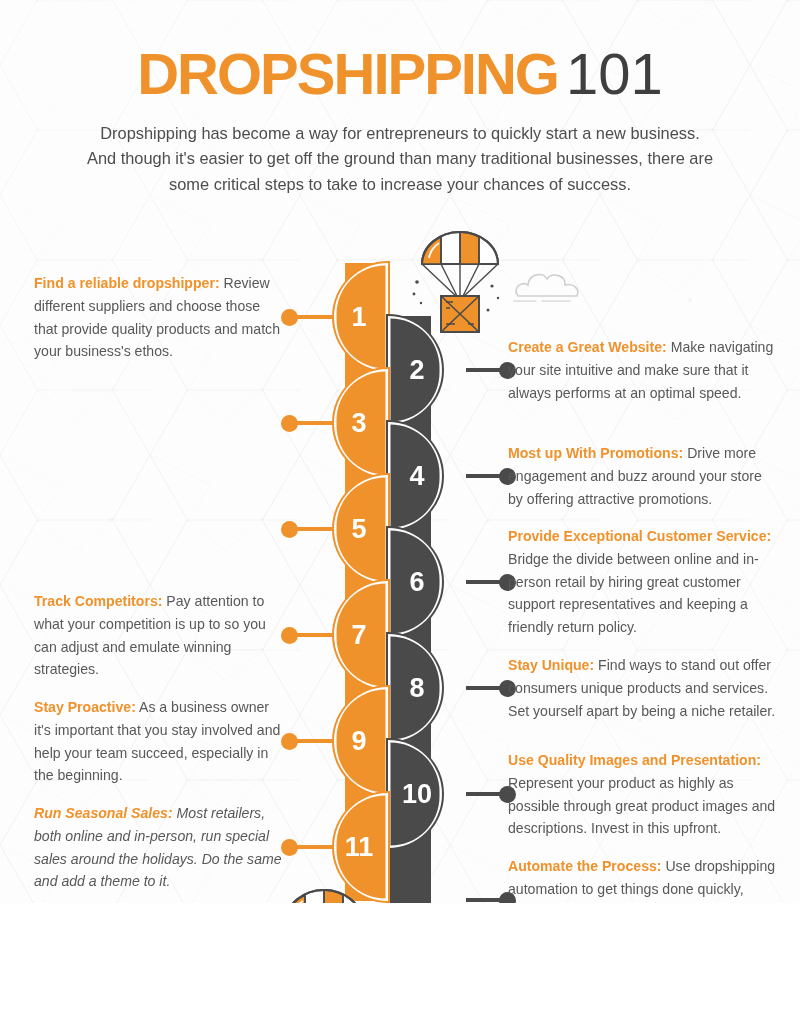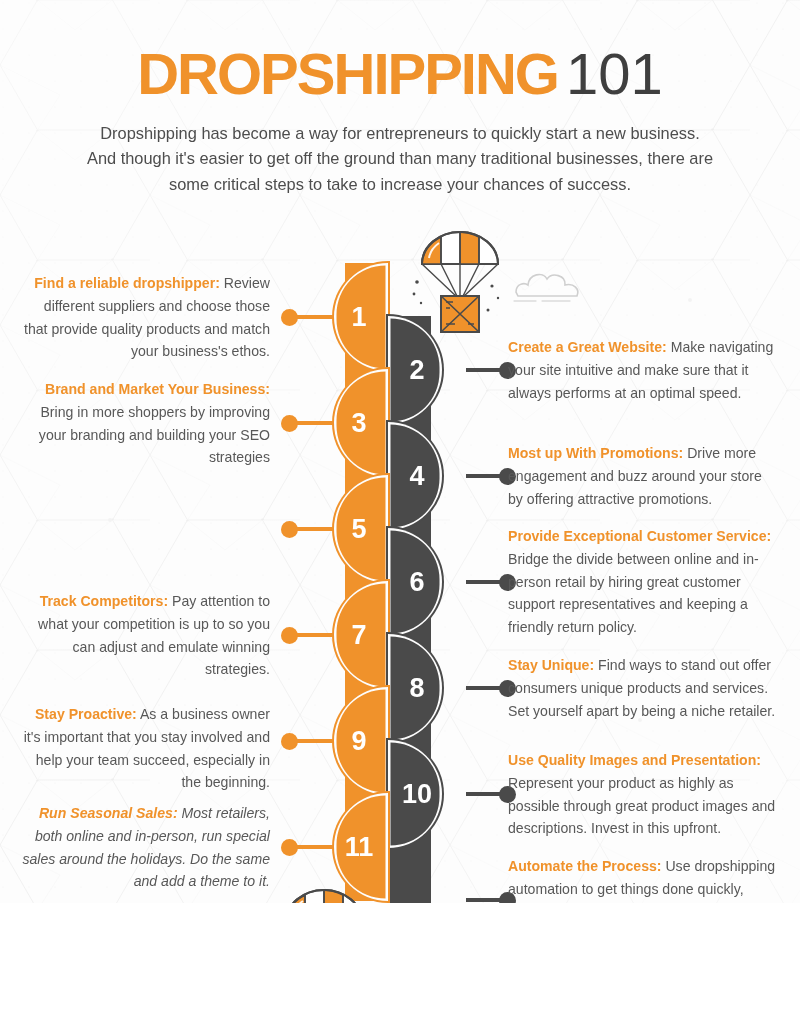--- a/index.html
+++ b/index.html
@@ -153,23 +153,23 @@
 
   
   .step-text {
     position: absolute;
     z-index: 5;
     font-size: 14.1px;
     line-height: 1.62;
     color: #585858;
   }
   .step-text.left {
-    left: 20px;
+    left: 34px;
     width: 250px;
-    text-align: right;
+    text-align: left;
   }
   .step-text.right {
     left: 508px;
     width: 272px;
     text-align: left;
   }
   .step-text .lead {
     color: #F0922B;
     font-weight: bold;
   }
@@ -238,21 +238,20 @@
         <div class="num">2</div>
       </div>
       <div class="connector right" style="top: 368px; width: 42px;"></div>
       <div class="conn-dot right" style="top: 361.5px; left: 499px;"></div>
       <div class="step-text right" style="top: 336px;"><span class="lead">Create a Great Website:</span><span> Make navigating your site intuitive and make sure that it always performs at an optimal speed.</span></div>
       <div class="node odd" style="top: 369px;">
         <div class="num">3</div>
       </div>
       <div class="connector left" style="top: 421px; width: 42px;"></div>
       <div class="conn-dot left" style="top: 414.5px; right: 359px; left: 281px;"></div>
-      <div class="step-text left" style="top: 378px;"><span class="lead">Brand and Market Your Business:</span><span> Bring in more shoppers by improving your branding and building your SEO strategies</span></div>
       <div class="node even" style="top: 422px;">
         <div class="num">4</div>
       </div>
       <div class="connector right" style="top: 474px; width: 42px;"></div>
       <div class="conn-dot right" style="top: 467.5px; left: 499px;"></div>
       <div class="step-text right" style="top: 442px;"><span class="lead">Most up With Promotions:</span><span> Drive more engagement and buzz around your store by offering attractive promotions.</span></div>
       <div class="node odd" style="top: 475px;">
         <div class="num">5</div>
       </div>
       <div class="connector left" style="top: 527px; width: 42px;"></div>
@@ -273,21 +272,21 @@
         <div class="num">8</div>
       </div>
       <div class="connector right" style="top: 686px; width: 42px;"></div>
       <div class="conn-dot right" style="top: 679.5px; left: 499px;"></div>
       <div class="step-text right" style="top: 654px;"><span class="lead">Stay Unique:</span><span> Find ways to stand out offer consumers unique products and services. Set yourself apart by being a niche retailer.</span></div>
       <div class="node odd" style="top: 687px;">
         <div class="num">9</div>
       </div>
       <div class="connector left" style="top: 739px; width: 42px;"></div>
       <div class="conn-dot left" style="top: 732.5px; right: 359px; left: 281px;"></div>
-      <div class="step-text left" style="top: 696px; margin-top: 7px;"><span class="lead">Stay Proactive:</span><span> As a business owner it's important that you stay involved and help your team succeed, especially in the beginning.</span></div>
+      <div class="step-text left" style="top: 696px;"><span class="lead">Stay Proactive:</span><span> As a business owner it's important that you stay involved and help your team succeed, especially in the beginning.</span></div>
       <div class="node even" style="top: 740px;">
         <div class="num">10</div>
       </div>
       <div class="connector right" style="top: 792px; width: 42px;"></div>
       <div class="conn-dot right" style="top: 785.5px; left: 499px;"></div>
       <div class="step-text right" style="top: 749px;"><span class="lead">Use Quality Images and Presentation:</span><span> Represent your product as highly as possible through great product images and descriptions. Invest in this upfront.</span></div>
       <div class="node odd" style="top: 793px;">
         <div class="num">11</div>
       </div>
       <div class="connector left" style="top: 845px; width: 42px;"></div>

